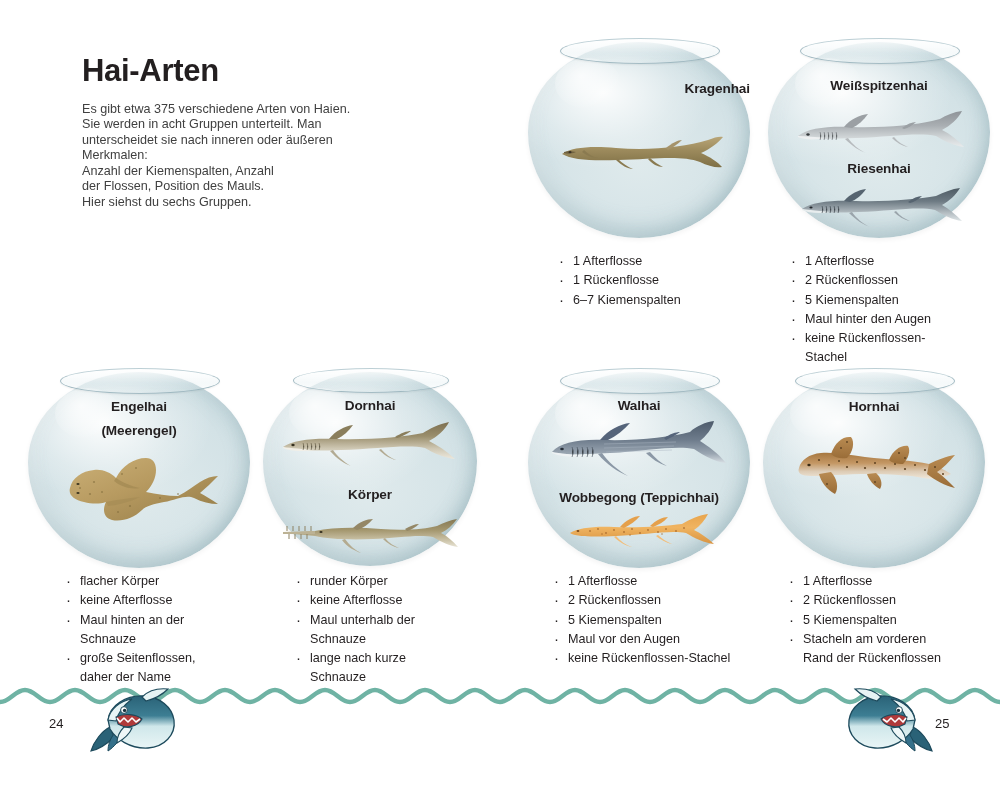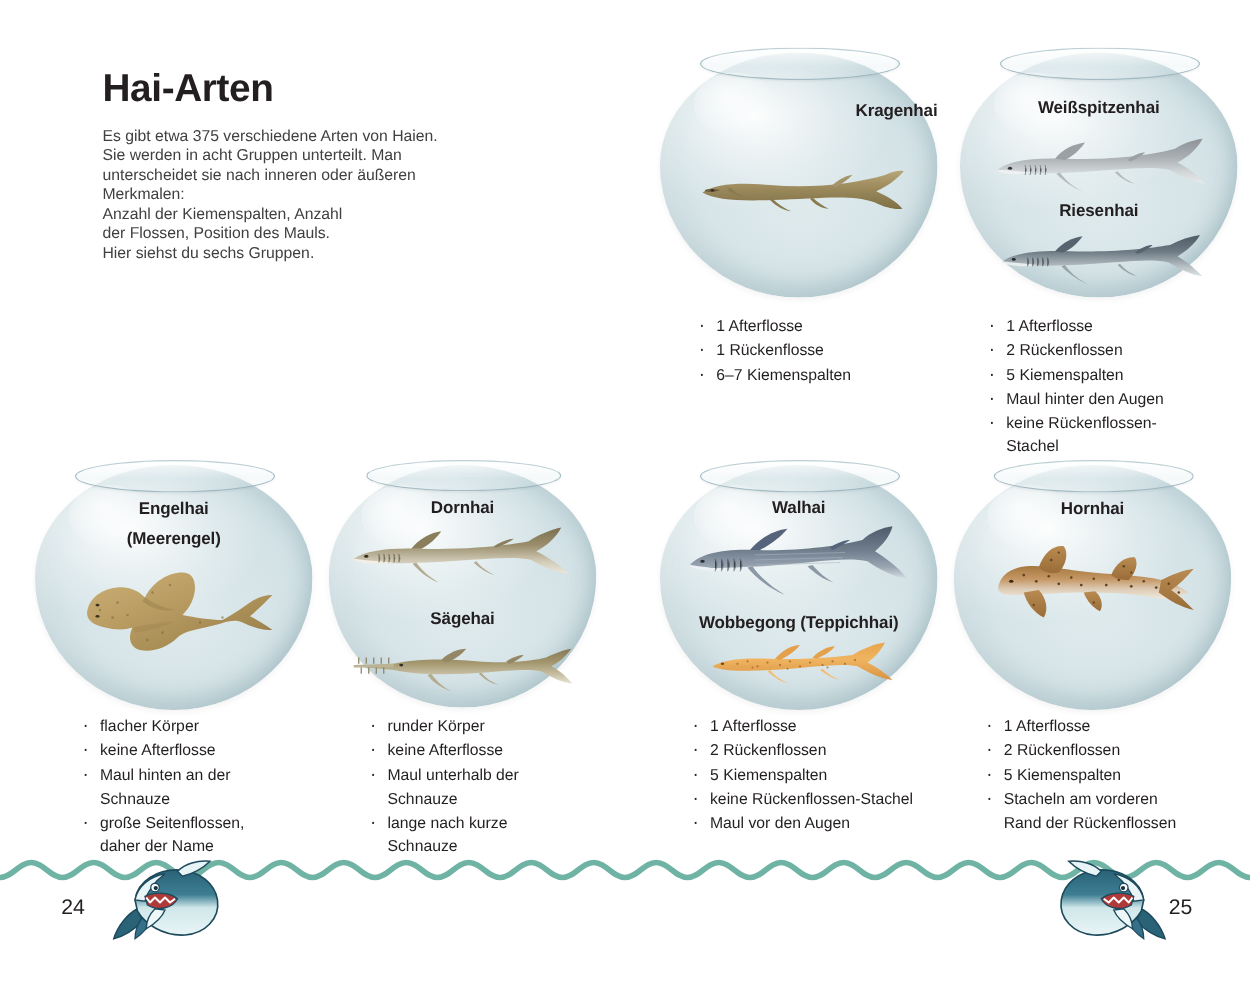--- a/index.html
+++ b/index.html
@@ -89,21 +89,21 @@
     font-size:15px;line-height:19.3px;
     color:#231f20;
   }
 
   
   .wave{position:absolute;left:0;top:676px;width:1000px;height:40px;}
   .mascot{position:absolute;}
   .mascot.right{transform:scaleX(-1);}
   .pagenum{
     position:absolute;
-    font-size:17px;
+    font-size:13px;
     color:#231f20;
   }
 
   
   .fish{position:absolute;}
 </style>
 </head>
 <body>
 
 <div class="page">
@@ -285,21 +285,21 @@
       <g stroke="#6f6548" stroke-width="0.8" opacity="0.65">
         <path d="M26 23 q2 4 0 7"></path>
           <path d="M30 23 q2 4 0 7"></path>
         <path d="M34 23 q2 4 0 7"></path>
           <path d="M38 23 q2 4 0 7"></path>
         <path d="M42 23 q2 4 0 7"></path>
       </g>
       <ellipse cx="16" cy="25" rx="1.7" ry="1.2" fill="#34301f"></ellipse>
     </svg>
 
-    <div class="bowl-label" style="left:0;top:115px;width:214px;">Sägehai</div>
+    <div class="bowl-label" style="left:0;top:115px;width:214px;">Körper</div>
 
     <svg class="fish" style="left:18px;top:143px;" width="178" height="40" viewBox="0 0 178 40">
       <defs>
         <linearGradient id="g-saw" x1="0" y1="0" x2="0" y2="1">
           <stop offset="0%" stop-color="#857853"></stop>
           <stop offset="40%" stop-color="#a4976f"></stop>
           <stop offset="78%" stop-color="#cdc5ab"></stop>
           <stop offset="100%" stop-color="#e8e4d6"></stop>
         </linearGradient>
       </defs>
@@ -403,22 +403,22 @@
         <circle cx="96" cy="22" r="0.8"></circle>
       </g>
       <ellipse cx="12" cy="19" rx="1.4" ry="1" fill="#7c4a1c"></ellipse>
     </svg>
 
     <div class="facts" style="left:25px;top:200px;width:230px;">
       <ul>
         <li>1 Afterflosse</li>
         <li>2 Rückenflossen</li>
         <li>5 Kiemenspalten</li>
+        <li>Maul vor den Augen</li>
         <li>keine Rückenflossen-Stachel</li>
-        <li>Maul vor den Augen</li>
       </ul>
     </div>
   </div>
 
   <div class="bowl-group" style="left:763px;top:372px;width:222px;height:200px;">
     <div class="bowl" style="width:222px;height:196px;"></div>
     <div class="rim" style="left:32px;top:-4px;width:158px;height:24px;"></div>
     <div class="bowl-label" style="left:0;top:27px;width:222px;">Hornhai</div>
 
     <svg class="fish" style="left:28px;top:62px;" width="170" height="64" viewBox="0 0 170 64">

